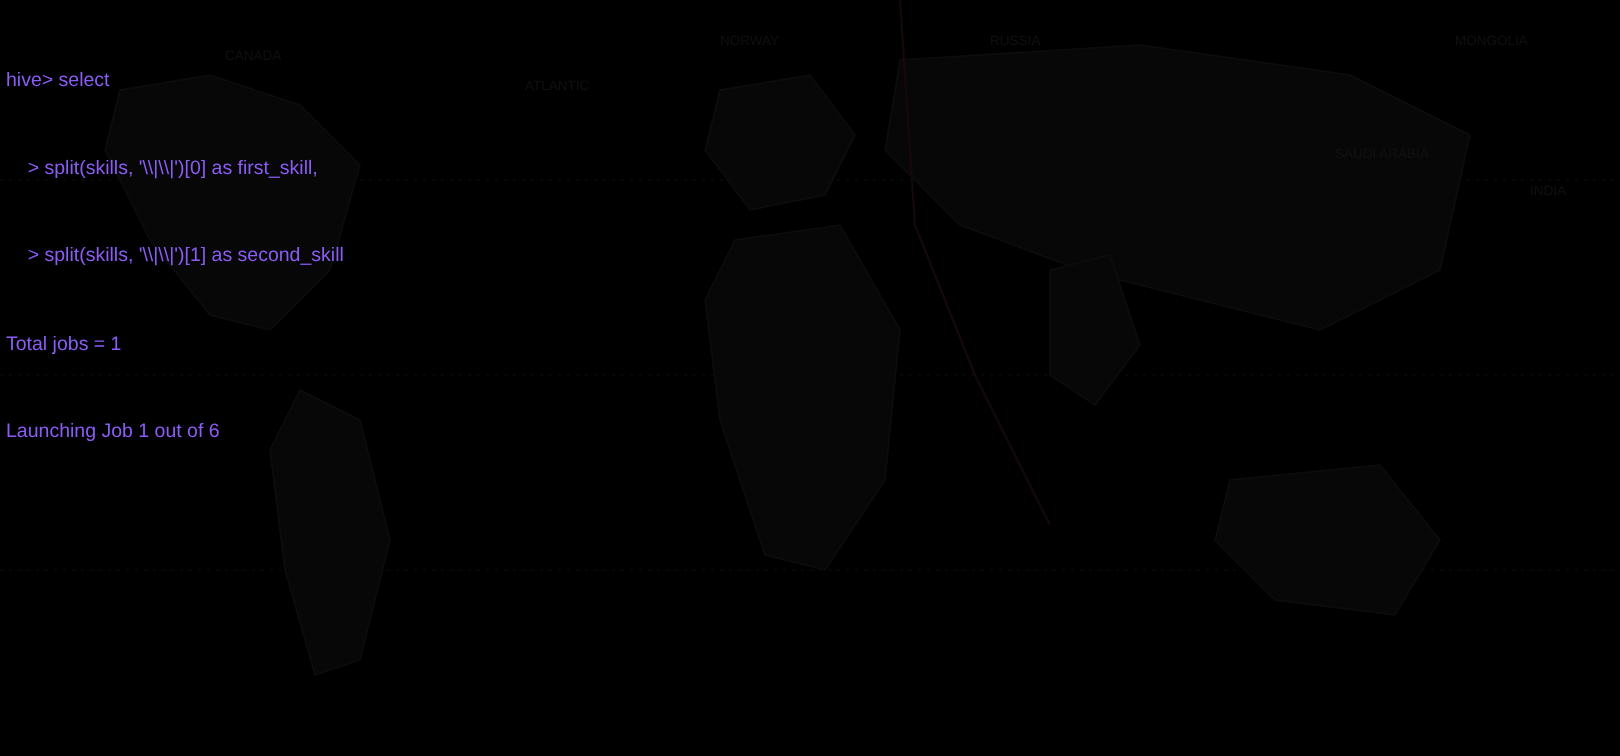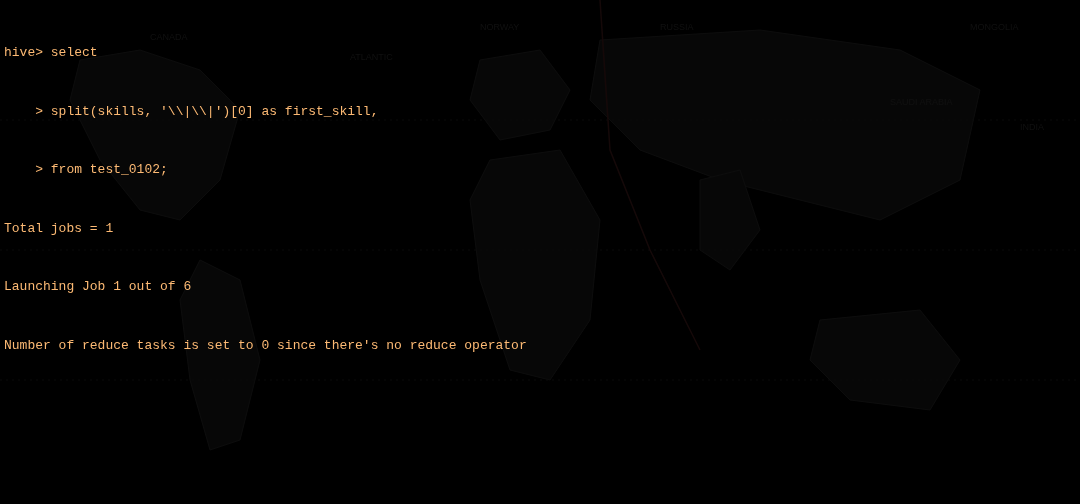--- a/index.html
+++ b/index.html
@@ -33,22 +33,22 @@
     }
     .terminal {
       position: relative;
       z-index: 1;
       padding: 4px 4px;
       white-space: pre;
       font-family: 'Courier New', monospace;
     }
     .line {
       white-space: pre;
-      font-family: Liberation Mono, monospace;
-      color: #fdba74;
+      font-family: Liberation Sans, sans-serif;
+      color: #8b5cf6;
     }
   </style>
 </head>
 <body>
 
 <div class="bg-map">
   <svg viewBox="0 0 1080 504" xmlns="http://www.w3.org/2000/svg">
 
     <g fill="none" stroke="#555" stroke-width="1">
 
@@ -81,24 +81,23 @@
       <text x="1020" y="130">INDIA</text>
       <text x="890" y="105">SAUDI ARABIA</text>
       <text x="350" y="60">ATLANTIC</text>
     </g>
   </svg>
 </div>
 
 <div class="terminal">
   <div class="line">hive&gt; select</div>
   <div class="line">    &gt; split(skills, '\\|\\|')[0] as first_skill,</div>
-  <div class="line">    &gt; from test_0102;</div>
+  <div class="line">    &gt; split(skills, '\\|\\|')[1] as second_skill</div>
   <div class="line">Total jobs = 1</div>
   <div class="line">Launching Job 1 out of 6</div>
-  <div class="line">Number of reduce tasks is set to 0 since there's no reduce operator</div>
   
   
   
   
   
   
   
   
   
   

